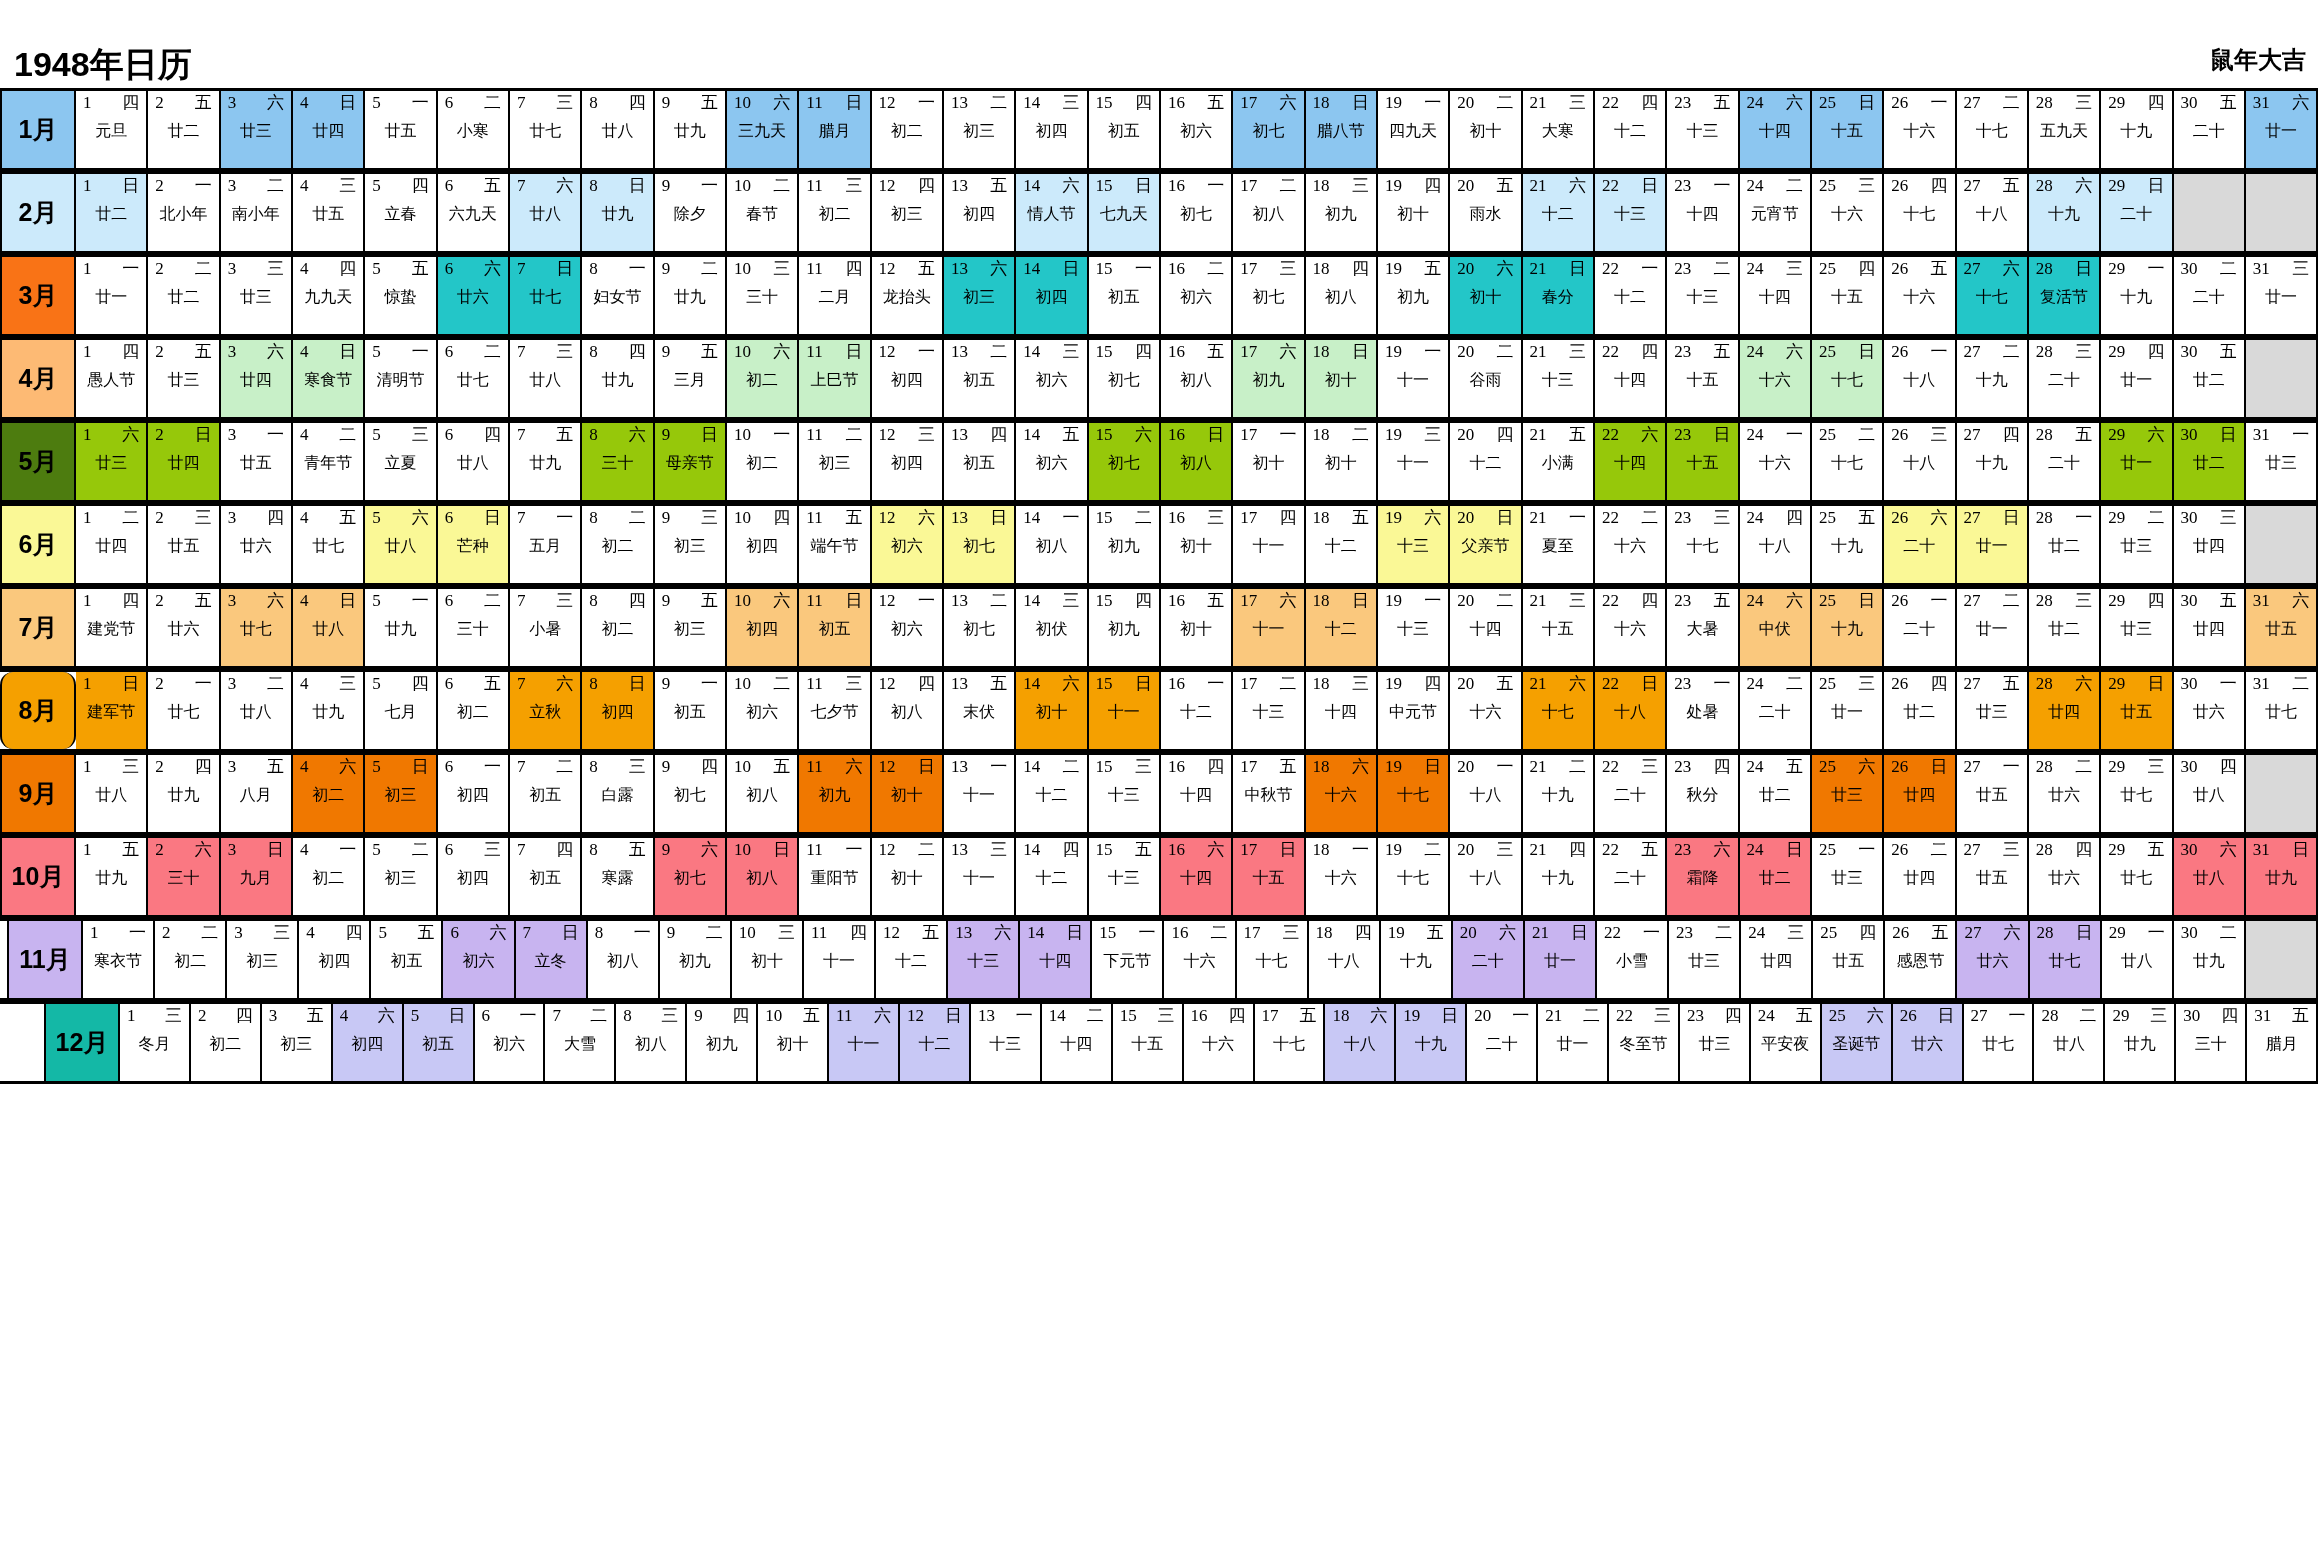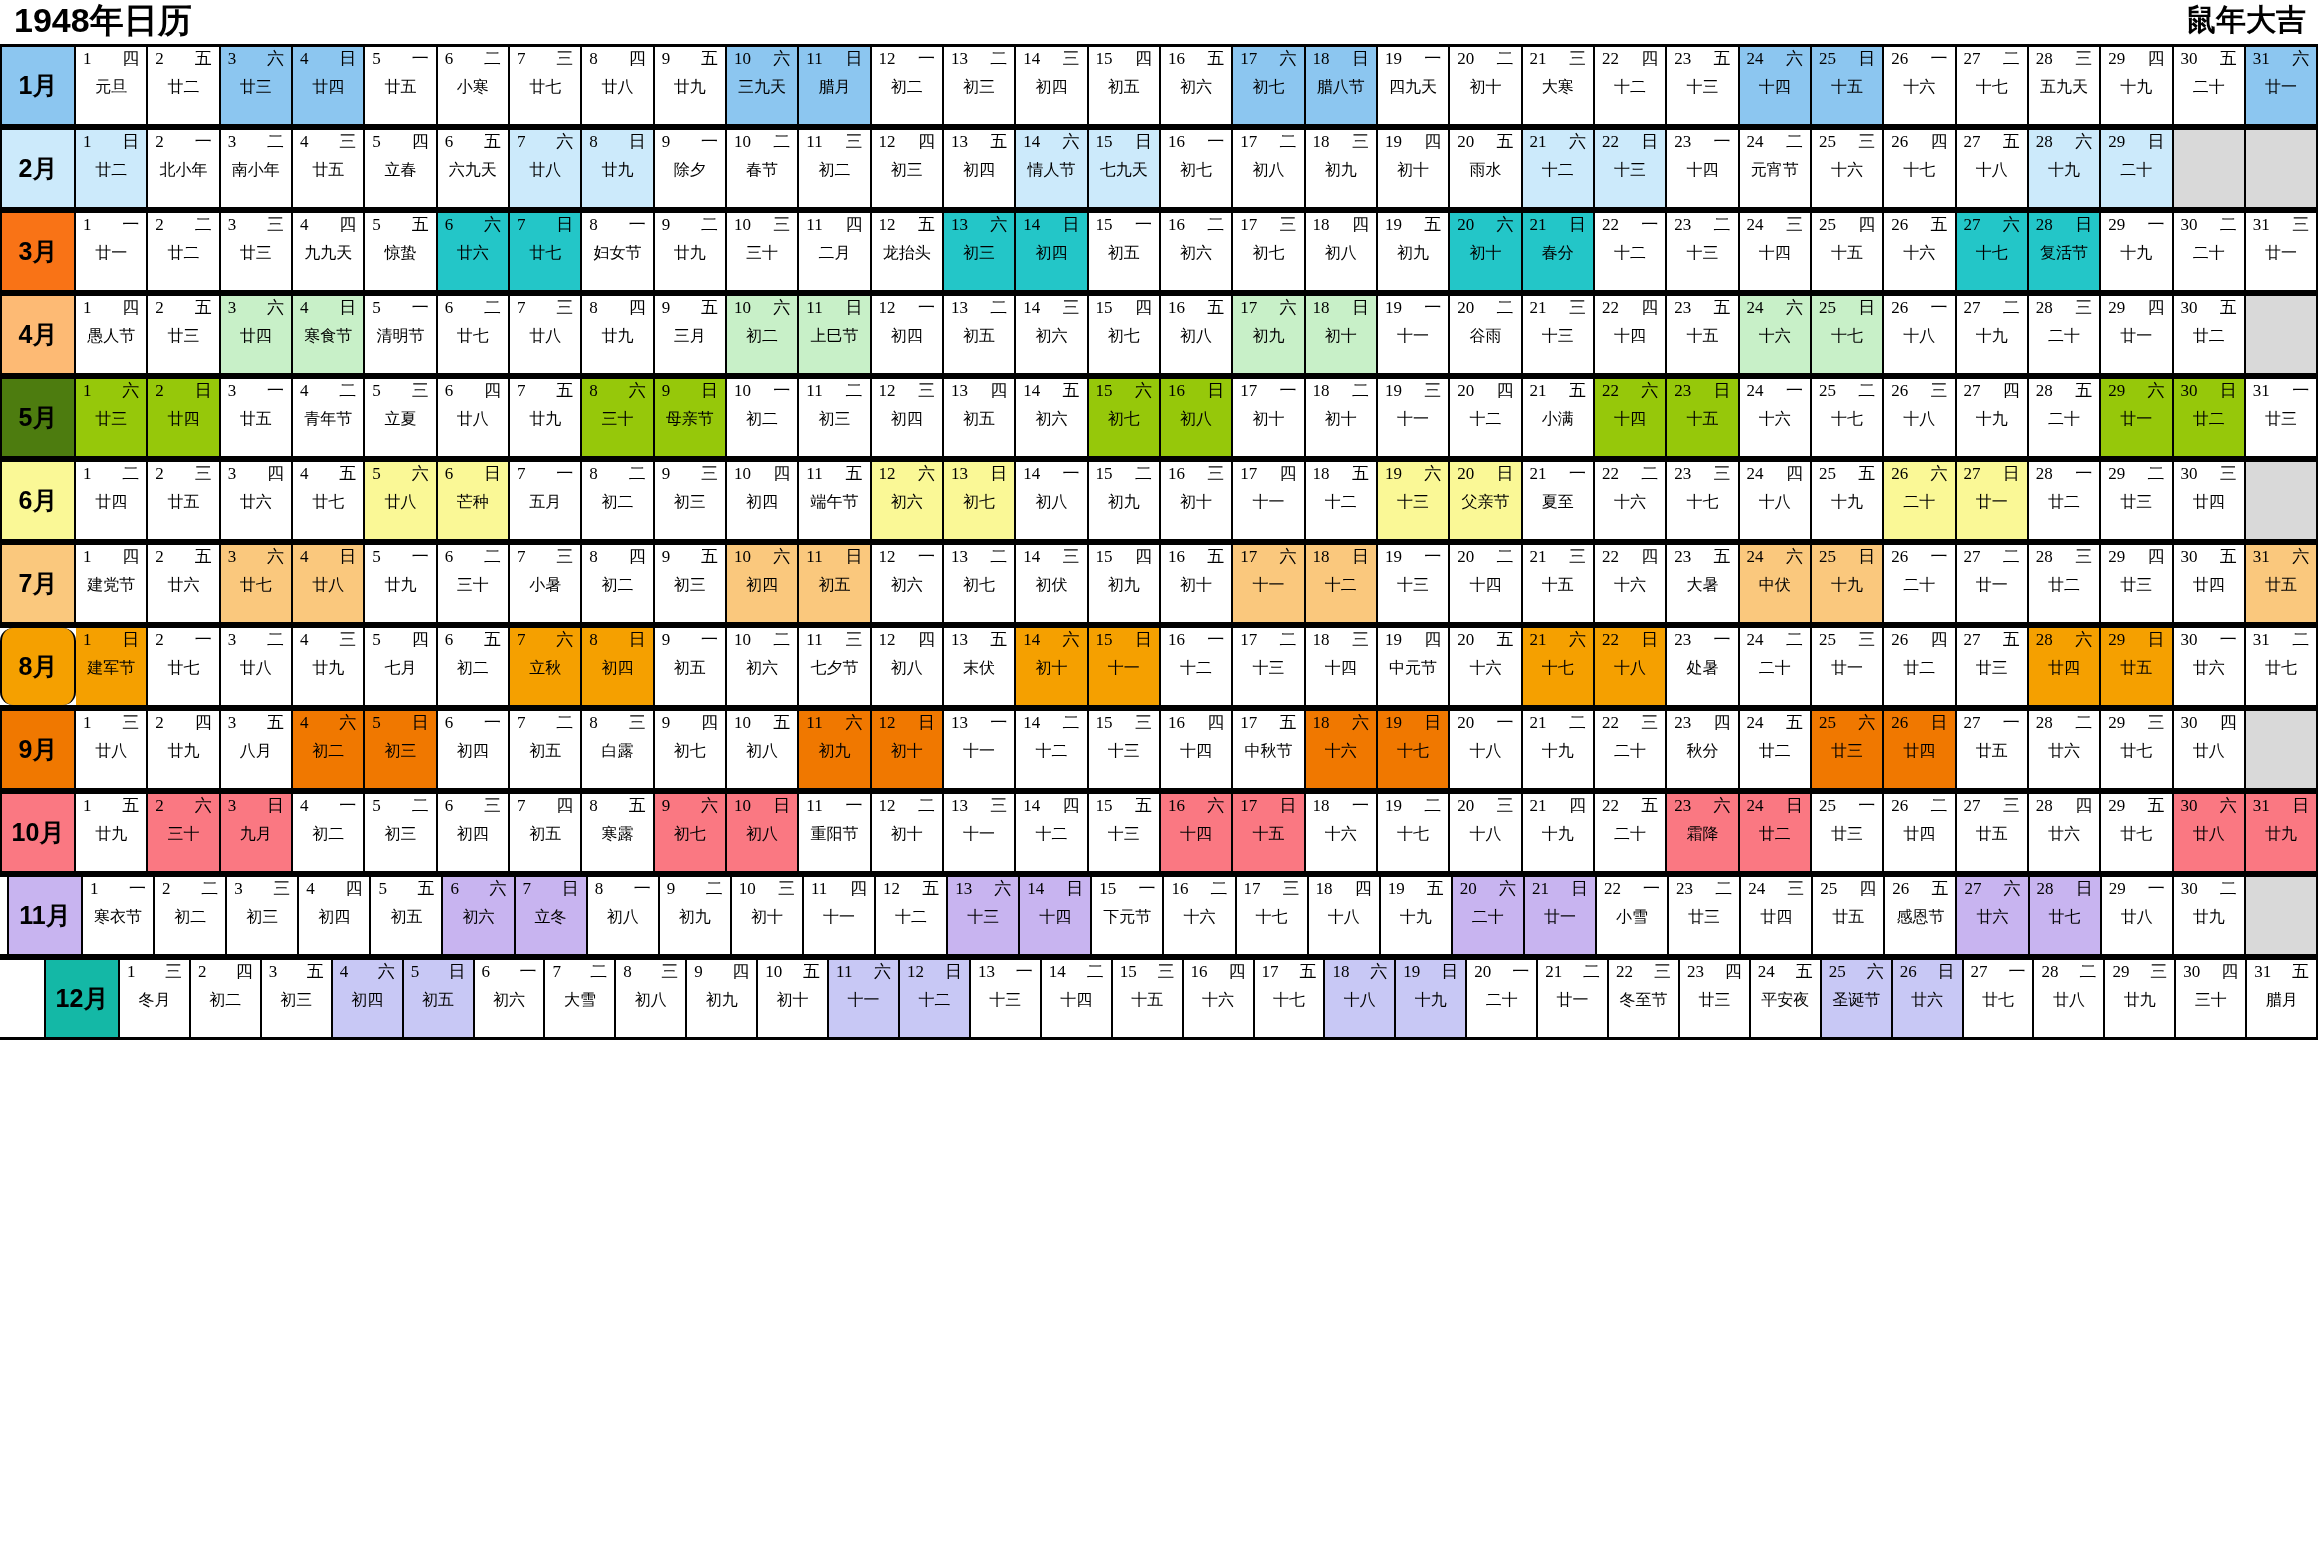--- a/index.html
+++ b/index.html
@@ -6,29 +6,29 @@
   html, body {
     margin: 0; padding: 0;
     width: 2318px; height: 1564px;
     background: #ffffff;
     font-family: "Liberation Sans", "DejaVu Sans", sans-serif;
     overflow: hidden;
   }
   #page { position: relative; width: 2318px; height: 1564px; }
 
   
-  .header { position: relative; height: 44px; width: 2318px; }
+  .header { position: relative; height: 44px; width: 2318px; margin-top: 44px; }
   .title {
     position: absolute; left: 14px; top: -2px;
     font-size: 34px; font-weight: bold; color: #000;
     letter-spacing: 0px; white-space: nowrap;
   }
   .zodiac {
     position: absolute; right: 12px; top: 0px;
-    font-size: 30px; font-weight: bold; color: #000;
+    font-size: 24px; font-weight: bold; color: #000;
     white-space: nowrap;
   }
 
   .row-wrap {
     display: flex; width: 2318px; height: 83px;
     border-top: 3px solid #000; border-bottom: 3px solid #000;
   }
   .month-label {
     width: 76px; min-width: 76px; flex: 0 0 76px;
     display: flex; align-items: center; justify-content: center;

